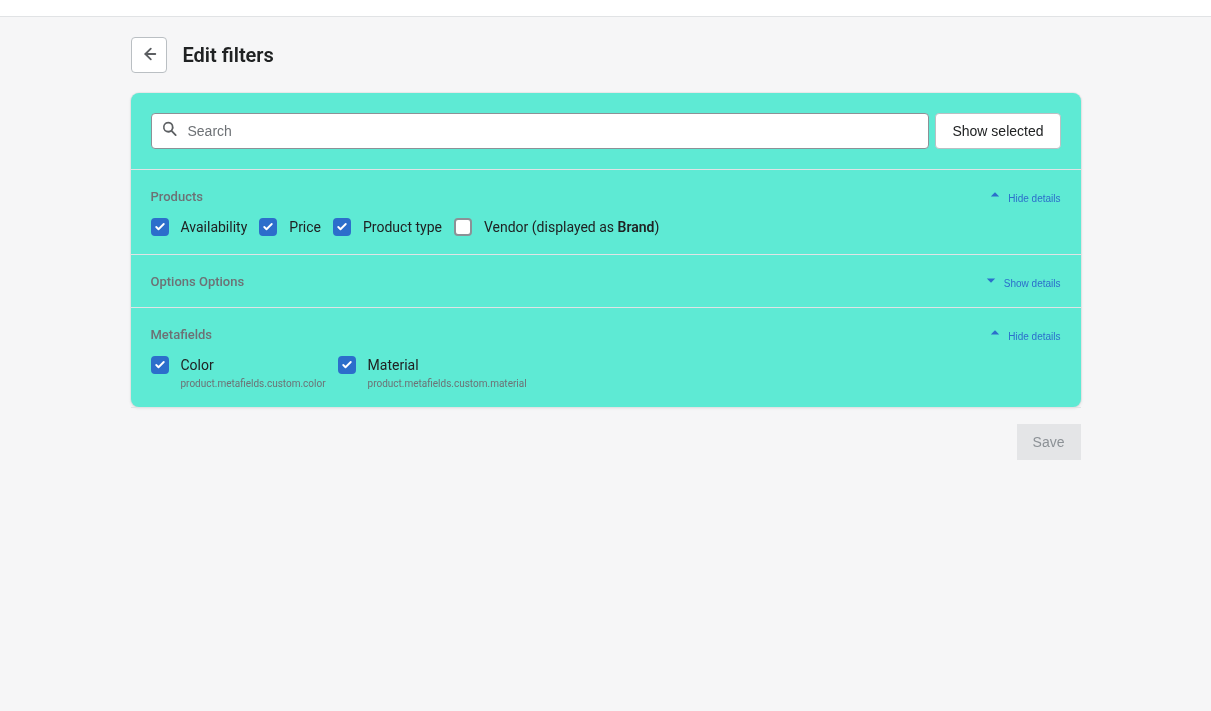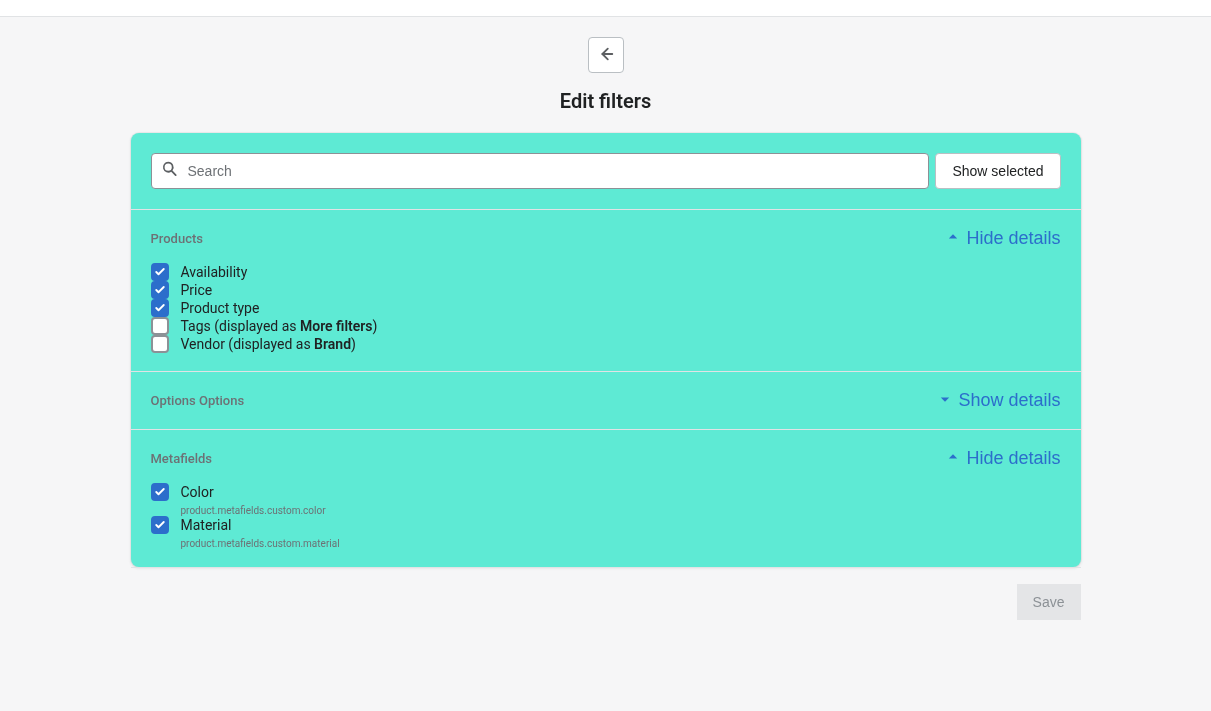--- a/index.html
+++ b/index.html
@@ -20,21 +20,20 @@
     .page {
       max-width: 950px;
       margin: 0 auto;
       padding: 20px 0 30px 0;
     }
     .header {
       display: flex;
       align-items: center;
       gap: 16px;
       margin-bottom: 20px;
-      flex-direction: column;
     }
     .back-btn {
       width: 36px;
       height: 36px;
       border: 1px solid #babfc3;
       border-radius: 4px;
       background: #ffffff;
       display: flex;
       align-items: center;
       justify-content: center;
@@ -108,30 +107,31 @@
     .section-title {
       font-size: 13px;
       font-weight: 500;
       color: #6d7175;
     }
     .toggle-link {
       display: flex;
       align-items: flex-end;
       gap: 6px;
       color: #2c6ecb;
-      font-size: 18px;
+      font-size: 10px;
       cursor: pointer;
       background: none;
       border: none;
       padding: 0;
     }
     .filter-list {
       margin-top: 14px;
       display: flex;
-      flex-direction: column;
+      flex-direction: row;
+      gap: 12px;
     }
     .filter-item {
       display: flex;
       align-items: flex-start;
       gap: 12px;
     }
     .checkbox {
       width: 18px;
       height: 18px;
       border: 2px solid #8c9196;
@@ -261,28 +261,20 @@
           </div>
           <div class="filter-label-wrap">
             <span class="filter-label"><span>Product type</span><span class="strong"></span><span></span></span>
           </div>
         </div>
         <div class="filter-item">
           <div class="checkbox">
             
           </div>
           <div class="filter-label-wrap">
-            <span class="filter-label"><span>Tags (displayed as </span><span class="strong">More filters</span><span>)</span></span>
-          </div>
-        </div>
-        <div class="filter-item">
-          <div class="checkbox">
-            
-          </div>
-          <div class="filter-label-wrap">
             <span class="filter-label"><span>Vendor (displayed as </span><span class="strong">Brand</span><span>)</span></span>
           </div>
         </div>
       </div>
     </div>
 
     <div class="section">
       <div class="section-head">
         <div class="section-title">Options Options</div>
         <button class="toggle-link">

